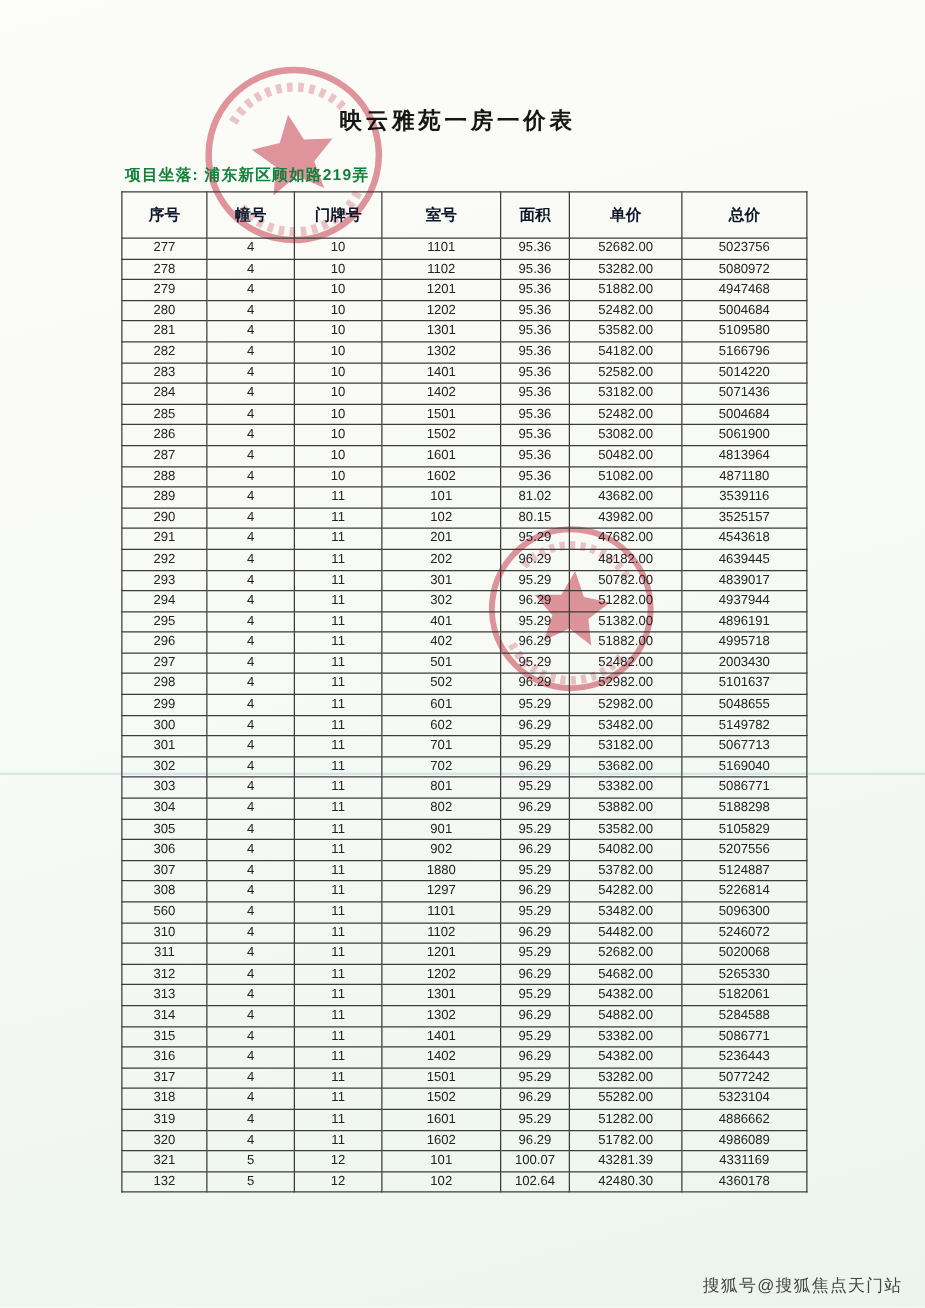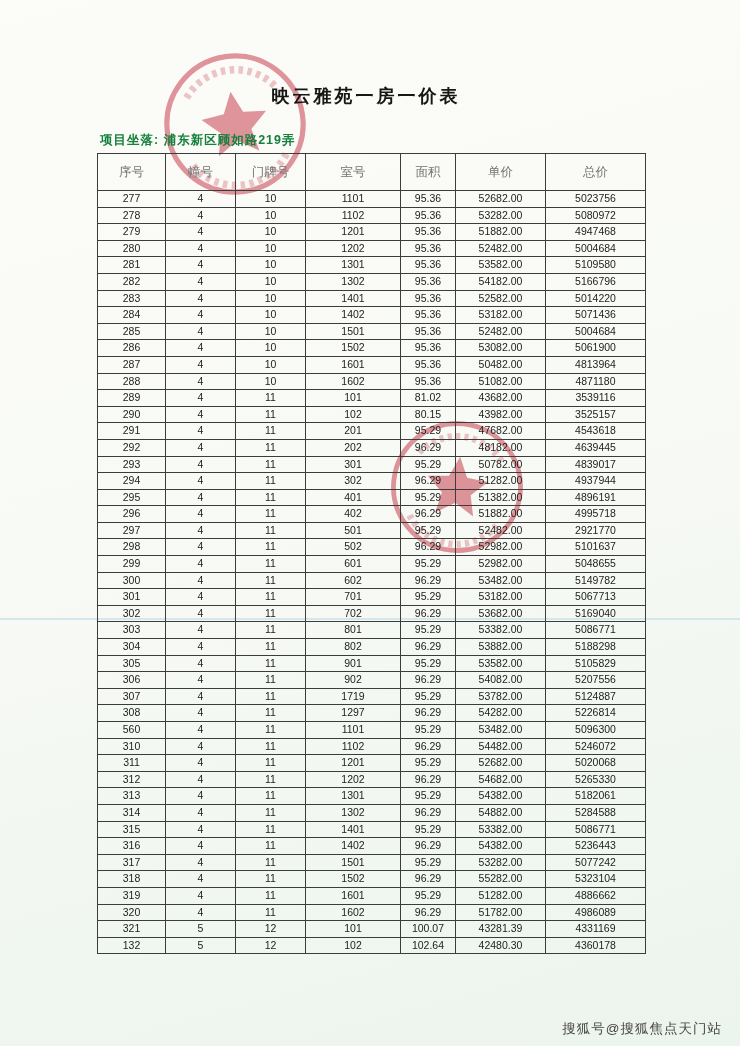--- a/index.html
+++ b/index.html
@@ -27,21 +27,21 @@
     background:transparent;
   }
   table.price col.c0{width:68px} table.price col.c1{width:70px}
   table.price col.c2{width:70px} table.price col.c3{width:95px}
   table.price col.c4{width:55px} table.price col.c5{width:90px}
   table.price col.c6{width:100px}
   table.price th, table.price td {
     border:1px solid #3c3c3c; text-align:center; vertical-align:middle;
     color:#222; padding:0;
   }
-  table.price th { height:36px; font-size:12.5px; font-weight:normal; color:#737373; }
+  table.price th { height:36px; font-size:12.5px; font-weight:bold; color:#0f172a; }
   table.price td { height:15.6px; font-size:10.5px; line-height:15.6px; white-space:nowrap; }
 
   .watermark {
     position:absolute; right:10px; bottom:8px;
     font-size:13.5px; color:#454545; letter-spacing:1px;
   }
 
   .scanline {
     position:absolute; left:0; top:618px; width:740px; height:2px;
     background:rgba(130,185,215,0.28);
@@ -277,21 +277,21 @@
           <td>51882.00</td>
           <td>4995718</td>
         </tr>
         <tr>
           <td>297</td>
           <td>4</td>
           <td>11</td>
           <td>501</td>
           <td>95.29</td>
           <td>52482.00</td>
-          <td>2921770</td>
+          <td>2003430</td>
         </tr>
         <tr>
           <td>298</td>
           <td>4</td>
           <td>11</td>
           <td>502</td>
           <td>96.29</td>
           <td>52982.00</td>
           <td>5101637</td>
         </tr>
@@ -364,21 +364,21 @@
           <td>11</td>
           <td>902</td>
           <td>96.29</td>
           <td>54082.00</td>
           <td>5207556</td>
         </tr>
         <tr>
           <td>307</td>
           <td>4</td>
           <td>11</td>
-          <td>1719</td>
+          <td>1880</td>
           <td>95.29</td>
           <td>53782.00</td>
           <td>5124887</td>
         </tr>
         <tr>
           <td>308</td>
           <td>4</td>
           <td>11</td>
           <td>1297</td>
           <td>96.29</td>

